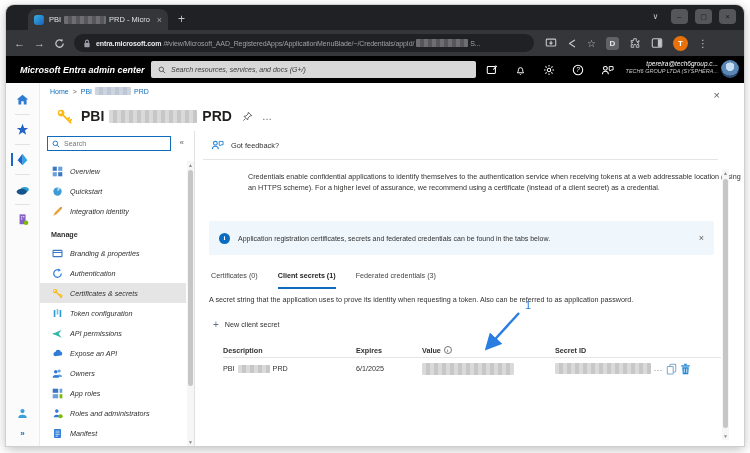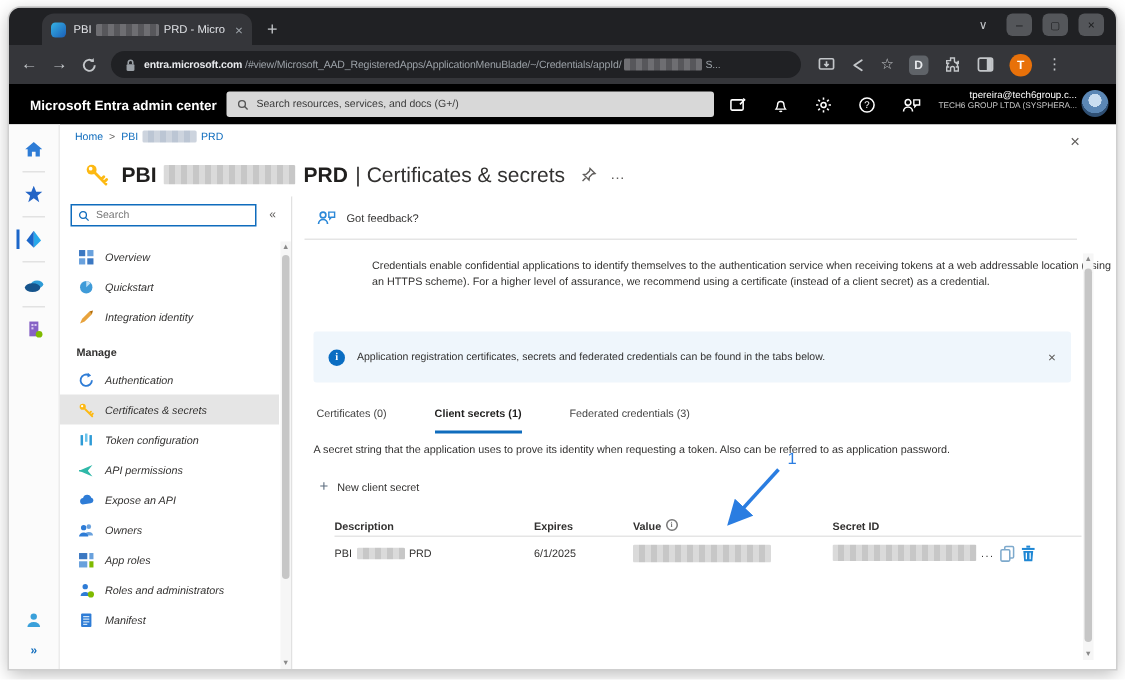--- a/index.html
+++ b/index.html
@@ -32,21 +32,21 @@
   .url .tail { color:#9aa0a6; }
   .tbicons { display:flex; align-items:center; gap:10px; margin-left:2px; }
   .dbox { width:13px; height:13px; border-radius:3px; background:#5f6368; color:#e8eaed; font-size:8px; font-weight:bold;
           display:flex; align-items:center; justify-content:center; }
   .avatarT { width:15px; height:15px; border-radius:50%; background:#e8710a; color:#fff; font-size:8px; font-weight:bold;
              display:flex; align-items:center; justify-content:center; }
   .kebab { color:#c3c6c9; font-size:10px; }
   .star-glyph { color:#c3c6c9; font-size:10px; }
 
   
-  .entra-header { position:relative; height:27px; background:#000; display:flex; align-items:center; }
+  .entra-header { position:relative; height:27px; background:#000; display:flex; align-items:center;font-style:italic; }
   .brand { color:#fff; font-size:9px; font-weight:bold; margin-left:14px; white-space:nowrap; }
   .hsearch { position:absolute; left:145px; top:5px; width:325px; height:17px; background:#d8d8d8; border-radius:2px;
              display:flex; align-items:center; gap:5px; padding:0 7px; }
   .hsearch span { color:#3b3b3b; font-size:7px; }
   .hicons { position:absolute; left:480px; top:0; height:27px; display:flex; align-items:center; gap:17px; }
   .userblock { position:absolute; right:26px; top:4px; text-align:right; }
   .uemail { color:#fff; font-size:6.5px; line-height:8px; }
   .uorg { color:#c8c8c8; font-size:5.5px; line-height:7px; }
   .uavatar { position:absolute; right:5px; top:4px; width:18px; height:18px; border-radius:50%;
              background:radial-gradient(circle at 50% 38%,#c9ddf0 0 30%,#5b87b5 31% 60%,#2f4f73 61%); }
@@ -99,21 +99,21 @@
   .feedback-row { position:absolute; left:16px; top:8px; display:flex; align-items:center; gap:7px; }
   .feedback-row span { font-size:7.4px; color:#323130; }
   .c-div { position:absolute; left:8px; right:26px; top:28px; height:1px; background:#e5e5e5; }
   .cred-text { position:absolute; left:16px; top:40px; width:500px; font-size:7.2px; line-height:11px; color:#323130;margin-left:37px; }
   .banner { position:absolute; left:14px; right:30px; top:90px; height:34px; background:#eff6fc; border-radius:2px;
             display:flex; align-items:center; padding:0 10px; gap:8px; }
   .banner span.btext { font-size:7px; color:#323130; }
   .banner .bclose { margin-left:auto; color:#605e5c; font-size:9px; }
   .iinfo { width:11px; height:11px; border-radius:50%; background:#0a6dc2; color:#fff; font-size:7px; font-weight:bold;
            display:flex; align-items:center; justify-content:center; flex:0 0 auto; font-family:"Liberation Serif",serif; }
-  .tabs { position:absolute; left:16px; top:140px; display:flex; gap:32px;justify-content:center; }
+  .tabs { position:absolute; left:16px; top:140px; display:flex; gap:20px;justify-content:center; }
   .tabitem { font-size:7.2px; color:#444; padding-bottom:7px; }
   .tabitem.sel { color:#201f1e; font-weight:bold; border-bottom:2px solid #0f6cbd; }
   .secret-text { position:absolute; left:14px; top:164px; width:510px; font-size:7.2px; color:#323130; }
   .newsecret { position:absolute; left:18px; top:188px; display:flex; align-items:center; gap:6px; }
   .newsecret .plus { color:#5f6f81; font-size:10px; }
   .newsecret span.nslabel { font-size:7.2px; color:#323130; }
   .stable { position:absolute; left:28px; top:212px; width:498px; }
   .srow { display:grid; grid-template-columns:133px 66px 133px 1fr; align-items:center; }
   .shead { height:15px; border-bottom:1px solid #e5e5e5; }
   .shead .hcell { font-size:7.2px; font-weight:bold; color:#323130; display:flex; align-items:center; gap:3px; }
@@ -312,21 +312,20 @@
       <div class="title-row">
         <svg class="title-key" width="17" height="17" viewBox="0 0 18 18">
             <circle cx="5.4" cy="5.4" r="3.5" fill="#fdb913"></circle>
             <circle cx="4.7" cy="4.7" r="1.3" fill="#fff"></circle>
             <path d="M8 8 L15.5 15.5 M12.2 12.2 L14 10.4 M14.2 14.2 L16 12.4" stroke="#fdb913" stroke-width="2" stroke-linecap="round"></path>
           </svg>
         <span class="ptitle">
           <span class="bold">PBI</span>
           <span class="px" style="width:88px;height:13px"></span>
           <span class="bold">PRD</span>
-          <span class="rest">| Certificates &amp; secrets</span>
         </span>
         <svg class="pin" width="11" height="11" viewBox="0 0 13 13">
             <path d="M7.5 1.5 L11.5 5.5 L9.4 5.9 L7 8.3 L6.7 10.6 L2.4 6.3 L4.7 6 L7.1 3.6 Z" fill="none" stroke="#605e5c" stroke-width="1.1"></path>
             <path d="M4 9 L1.6 11.4" stroke="#605e5c" stroke-width="1.1"></path>
           </svg>
         <span class="title-ellipsis">…</span>
       </div>
       <span class="blade-close">×</span>
 
       <div class="nav">
@@ -365,20 +364,29 @@
                 <svg width="11" height="11" viewBox="0 0 16 16">
                   <path d="M2 14 L4 9.5 L11 2.5 L13.5 5 L6.5 12 Z" fill="#e8a33d"></path>
                   <path d="M11 2.5 L13.5 5 L14.5 1.5 Z" fill="#b26a00"></path>
                 </svg>
               </span>
             <span class="nlabel">Integration identity</span>
           </div>
 
           <div class="nav-head">Manage</div>
 
+          <div class="nav-item">
+            <span class="nicon">
+                <svg width="11" height="11" viewBox="0 0 16 16">
+                  <rect x="1.5" y="3.5" width="13" height="9" rx="1" fill="none" stroke="#3b78c2" stroke-width="1.6"></rect>
+                  <path d="M1.5 6.5 H14.5" stroke="#3b78c2" stroke-width="1.6"></path>
+                </svg>
+              </span>
+            <span class="nlabel">Branding &amp; properties</span>
+          </div>
           <div class="nav-item">
             <span class="nicon">
                 <svg width="11" height="11" viewBox="0 0 16 16">
                   <path d="M13.5 8 A5.5 5.5 0 1 1 10.5 3.1" fill="none" stroke="#2e7cd6" stroke-width="1.8"></path>
                   <path d="M9.5 0.8 L12.8 3.4 L9.2 5.4 Z" fill="#2e7cd6"></path>
                 </svg>
               </span>
             <span class="nlabel">Authentication</span>
           </div>
           <div class="nav-item sel">

